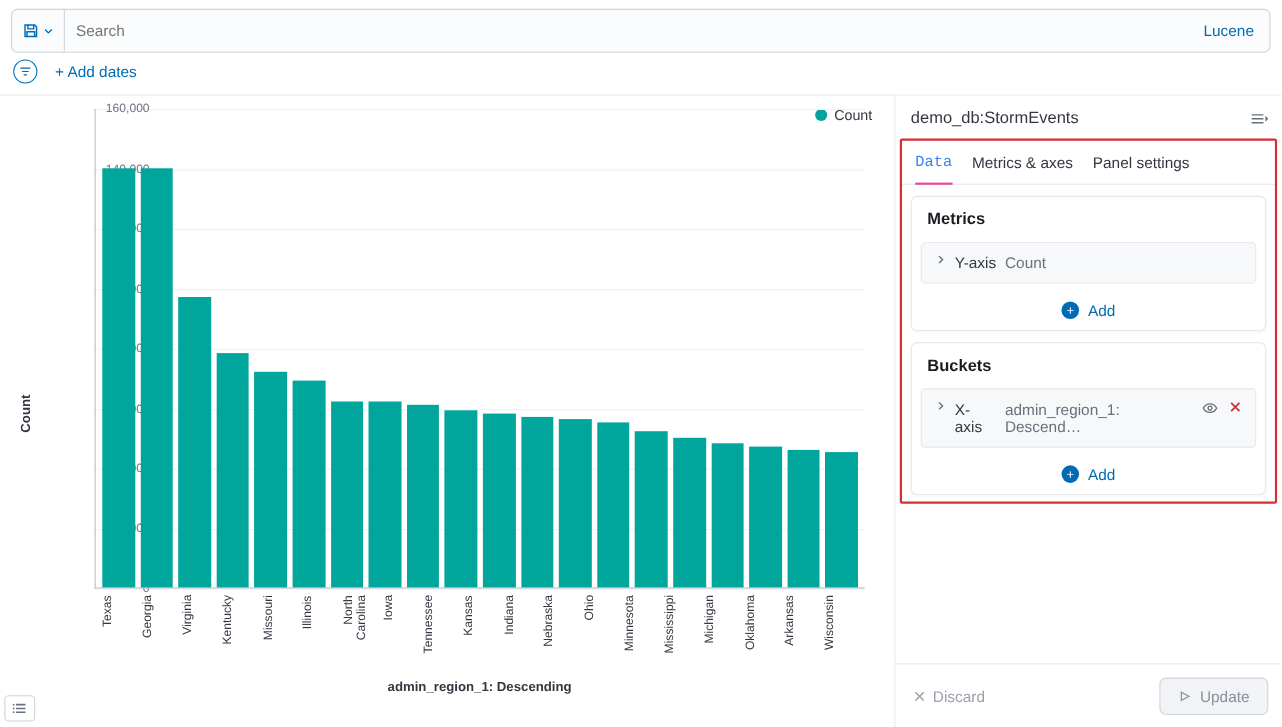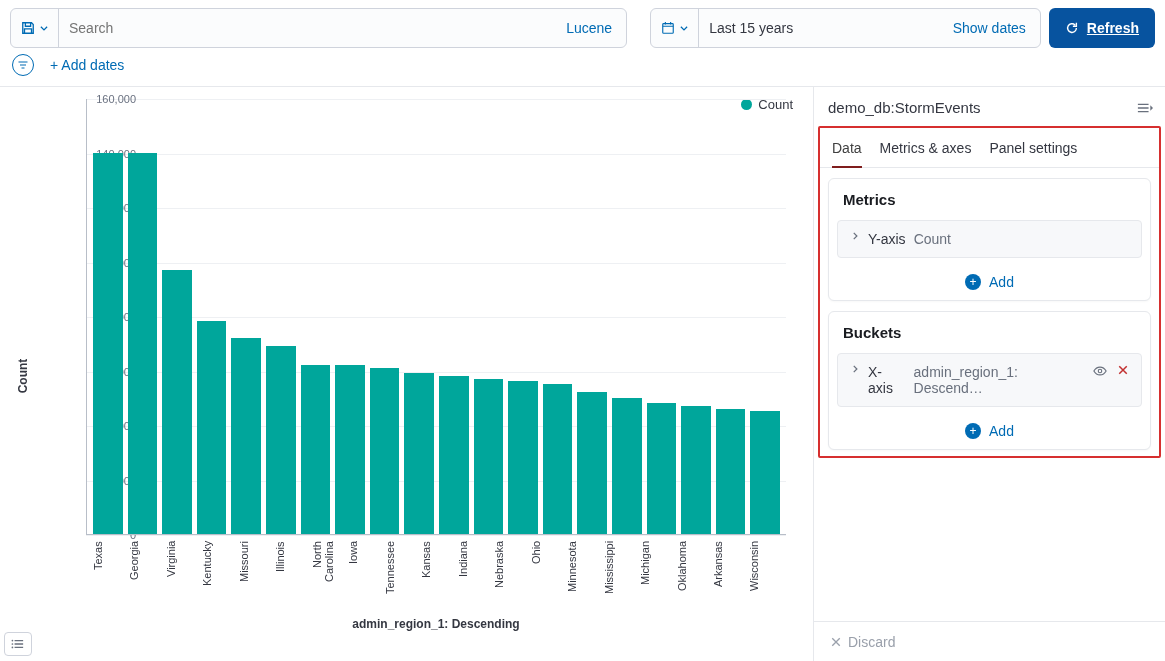--- a/index.html
+++ b/index.html
@@ -223,23 +223,24 @@
     padding: 6px 12px 0;
     border-bottom:1px solid #e6e8ec;
     font-size:14px;
   }
   .tab {
     padding:6px 0 10px;
     color:#343741;
     cursor:pointer;
   }
   .tab.active {
-    color:#404040;
-    border-bottom:2px solid #7f1d1d;
+    color:#3b82f6;
+    border-bottom:2px solid #ec4899;
     margin-bottom:-1px;
+    font-family:Liberation Mono, monospace;
   }
   .section-card {
     margin:10px 8px 0;
     border:1px solid #e6e8ec;
     border-radius:6px;
     background:#fff;
     box-shadow:0 1px 2px rgba(0,0,0,0.03);
   }
   .section-card h4{
     margin:0; padding:12px 14px 6px;
@@ -289,41 +290,20 @@
     <div class="save-dd">
       <svg width="14" height="14" viewBox="0 0 16 16">
           <path fill="none" stroke="#006bb4" stroke-width="1.5" d="M2 2h10l2 2v10H2z M5 2v4h6V2 M4 14v-5h8v5"></path>
         </svg>
       <svg width="10" height="10" viewBox="0 0 16 16">
           <path fill="none" stroke="#006bb4" stroke-width="2" d="M3 6l5 5 5-5"></path>
         </svg>
     </div>
     <input class="search" type="text" placeholder="Search" style="">
     <div class="lang">Lucene</div>
-  </div>
-  <div class="group-right">
-    <div class="timebox">
-      <div class="cal">
-        <svg width="14" height="14" viewBox="0 0 16 16">
-            <rect x="2" y="3" width="12" height="11" rx="1" fill="none" stroke="#006bb4" stroke-width="1.3"></rect>
-            <path stroke="#006bb4" stroke-width="1.3" d="M2 6h12 M5 1v3 M11 1v3"></path>
-          </svg>
-        <svg width="10" height="10" viewBox="0 0 16 16">
-            <path fill="none" stroke="#006bb4" stroke-width="2" d="M3 6l5 5 5-5"></path>
-          </svg>
-      </div>
-      <div class="range">Last 15 years</div>
-      <div class="showdates">Show dates</div>
-    </div>
-    <button class="refresh-btn">
-      <svg width="14" height="14" viewBox="0 0 16 16">
-          <path fill="none" stroke="#fff" stroke-width="1.6" d="M13 8a5 5 0 1 1-1.5-3.5M13 2v4h-4"></path>
-        </svg>
-      <span>Refresh</span>
-    </button>
   </div>
 </div>
 <div class="filterbar">
   <div class="filter-circle">
     <svg width="12" height="12" viewBox="0 0 16 16">
         <path stroke="#006bb4" stroke-width="1.4" d="M2 4h12M4 8h8M6 12h4"></path>
       </svg>
   </div>
   <div class="addfilter">+ Add dates</div>
 </div>
@@ -479,15 +459,21 @@
       </div>
     </div>
 
     <div class="side-footer">
       <div class="discard">
         <svg width="12" height="12" viewBox="0 0 16 16">
             <path stroke="#9aa0ab" stroke-width="1.8" d="M3 3l10 10M13 3L3 13"></path>
           </svg>
         <span>Discard</span>
       </div>
+      <button class="update-btn">
+        <svg width="12" height="12" viewBox="0 0 16 16">
+            <path fill="none" stroke="#8a8f99" stroke-width="1.5" d="M4 3l9 5-9 5z"></path>
+          </svg>
+        <span>Update</span>
+      </button>
     </div>
   </div>
 </div>
 
 </body></html>

